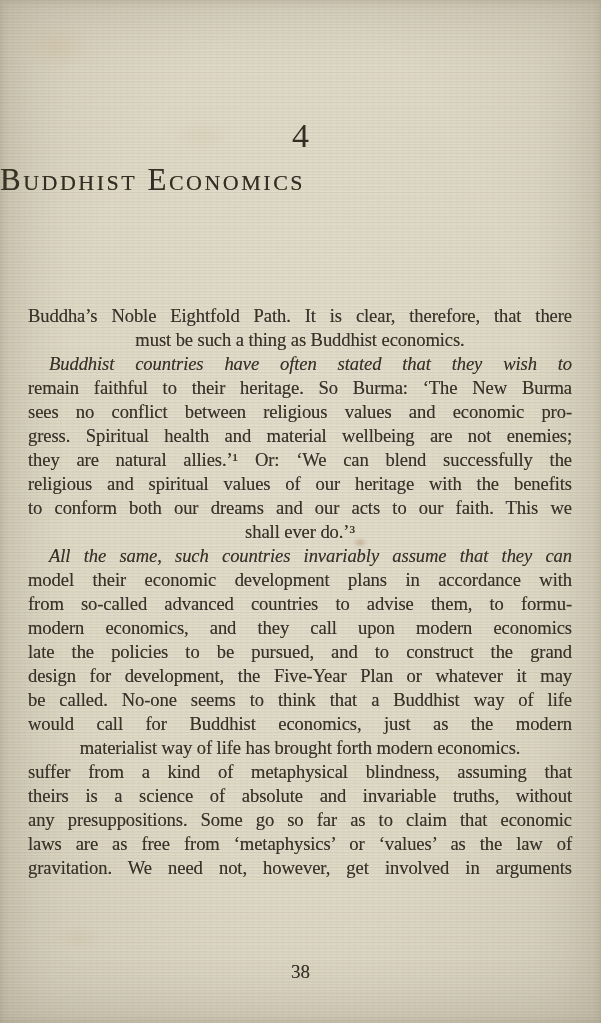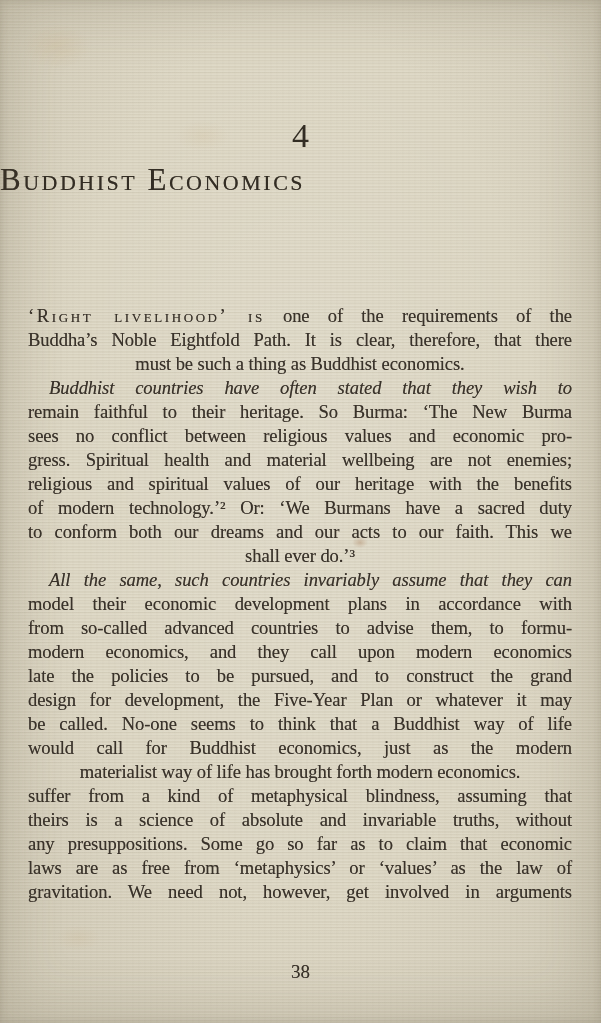--- a/index.html
+++ b/index.html
@@ -58,29 +58,28 @@
 <div class="page">
   <div class="stain s1"></div>
   <div class="stain s2"></div>
   <div class="stain s3"></div>
   <div class="stain s4"></div>
 
   <div class="chapter-number">4</div>
   <div class="chapter-title">Buddhist Economics</div>
 
   <div class="body-text">
-      <div class="line j"><span class="sc">‘Right livelihood’ is</span> one of the requirements of the</div>
       <div class="line j">Buddha’s Noble Eightfold Path. It is clear, therefore, that there</div>
       <div class="line">must be such a thing as Buddhist economics.</div>
       <div class="line j ind">Buddhist countries have often stated that they wish to</div>
       <div class="line j">remain faithful to their heritage. So Burma: ‘The New Burma</div>
       <div class="line j">sees no conflict between religious values and economic pro-</div>
       <div class="line j">gress. Spiritual health and material wellbeing are not enemies;</div>
+      <div class="line j">they are natural allies.’¹ Or: ‘We can blend successfully the</div>
       <div class="line j">religious and spiritual values of our heritage with the benefits</div>
-      <div class="line j">of modern technology.’² Or: ‘We Burmans have a sacred duty</div>
       <div class="line j">to conform both our dreams and our acts to our faith. This we</div>
       <div class="line">shall ever do.’³</div>
       <div class="line j ind">All the same, such countries invariably assume that they can</div>
       <div class="line j">model their economic development plans in accordance with</div>
       <div class="line j">from so-called advanced countries to advise them, to formu-</div>
       <div class="line j">modern economics, and they call upon modern economics</div>
       <div class="line j">late the policies to be pursued, and to construct the grand</div>
       <div class="line j">design for development, the Five-Year Plan or whatever it may</div>
       <div class="line j">be called. No-one seems to think that a Buddhist way of life</div>
       <div class="line j">would call for Buddhist economics, just as the modern</div>

